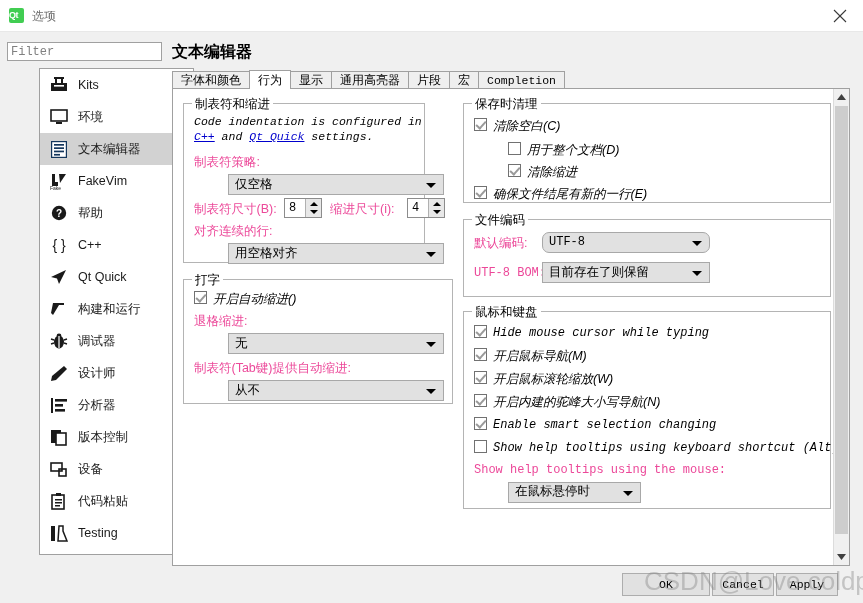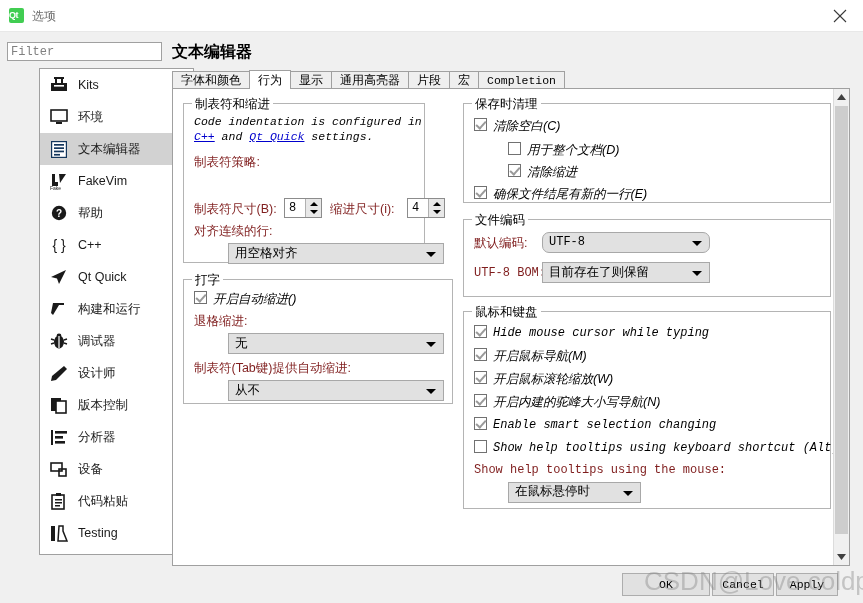--- a/index.html
+++ b/index.html
@@ -174,21 +174,21 @@
     padding: 0 3px;
     font-size: 12.5px;
     color: #000;
     white-space: nowrap;
   }
 
   
   .lbl {
     position: absolute;
     font-size: 12.5px;
-    color: #7f1d1d;
+    color: #ec4899;
     white-space: nowrap;
     line-height: 16px;
   }
   .lbl.mono { font-family: "Liberation Mono", monospace; font-size: 12px; }
 
   .info-italic {
     position: absolute;
     font-family: "Liberation Mono", monospace;
     font-style: italic;
     font-size: 11.5px;
@@ -437,37 +437,37 @@
         <svg width="18" height="17" viewBox="0 0 18 17">
           <path d="M14 1 L17 4 L6 15 L1 16 L2 11 Z" fill="#1a1a1a"></path>
         </svg>
       </span>
       <span class="side-label">设计师</span>
     </div>
 
     <div class="side-item">
       <span class="side-ico">
         <svg width="18" height="17" viewBox="0 0 18 17">
-          <rect x="1" y="1" width="10" height="13" fill="#1a1a1a"></rect>
-          <rect x="6" y="4" width="10" height="12" fill="#ffffff" stroke="#1a1a1a" stroke-width="1.6"></rect>
-        </svg>
-      </span>
-      <span class="side-label">版本控制</span>
-    </div>
-
-    <div class="side-item">
-      <span class="side-ico">
-        <svg width="18" height="17" viewBox="0 0 18 17">
           <rect x="1" y="1" width="2" height="15" fill="#1a1a1a"></rect>
           <rect x="5" y="2" width="12" height="2.6" fill="#1a1a1a"></rect>
           <rect x="5" y="7" width="8" height="2.6" fill="#1a1a1a"></rect>
           <rect x="5" y="12" width="10" height="2.6" fill="#1a1a1a"></rect>
         </svg>
       </span>
       <span class="side-label">分析器</span>
+    </div>
+
+    <div class="side-item">
+      <span class="side-ico">
+        <svg width="18" height="17" viewBox="0 0 18 17">
+          <rect x="1" y="1" width="10" height="13" fill="#1a1a1a"></rect>
+          <rect x="6" y="4" width="10" height="12" fill="#ffffff" stroke="#1a1a1a" stroke-width="1.6"></rect>
+        </svg>
+      </span>
+      <span class="side-label">版本控制</span>
     </div>
 
     <div class="side-item">
       <span class="side-ico">
         <svg width="18" height="17" viewBox="0 0 18 17">
           <rect x="1" y="2" width="11" height="8" fill="none" stroke="#1a1a1a" stroke-width="1.6"></rect>
           <rect x="9" y="8" width="7" height="7" fill="none" stroke="#1a1a1a" stroke-width="1.6"></rect>
         </svg>
       </span>
       <span class="side-label">设备</span>
@@ -513,20 +513,24 @@
   <div id="tabpane">
 
     <div class="group" style="left:10px; top:14px; width:242px; height:160px;">
       <span class="group-title">制表符和缩进</span>
 
       <div class="info-italic" style="left:10px; top:10px;">
         <span>Code indentation is configured in </span><a href="#">C++</a><span> and </span><a href="#">Qt Quick</a><span> settings.</span>
       </div>
 
       <span class="lbl" style="left:10px; top:50px;">制表符策略:</span>
+      <div class="combo" style="left:44px; top:70px; width:216px;">
+        <span>仅空格</span>
+        <span class="arrow"></span>
+      </div>
 
       <span class="lbl" style="left:10px; top:97px;">制表符尺寸(B):</span>
       <div class="spin" style="left:100px; top:94px; width:38px;">
         <span>8</span>
         <span class="spin-btns">
           <span class="up"></span>
           <span class="dn"></span>
         </span>
       </div>
 

